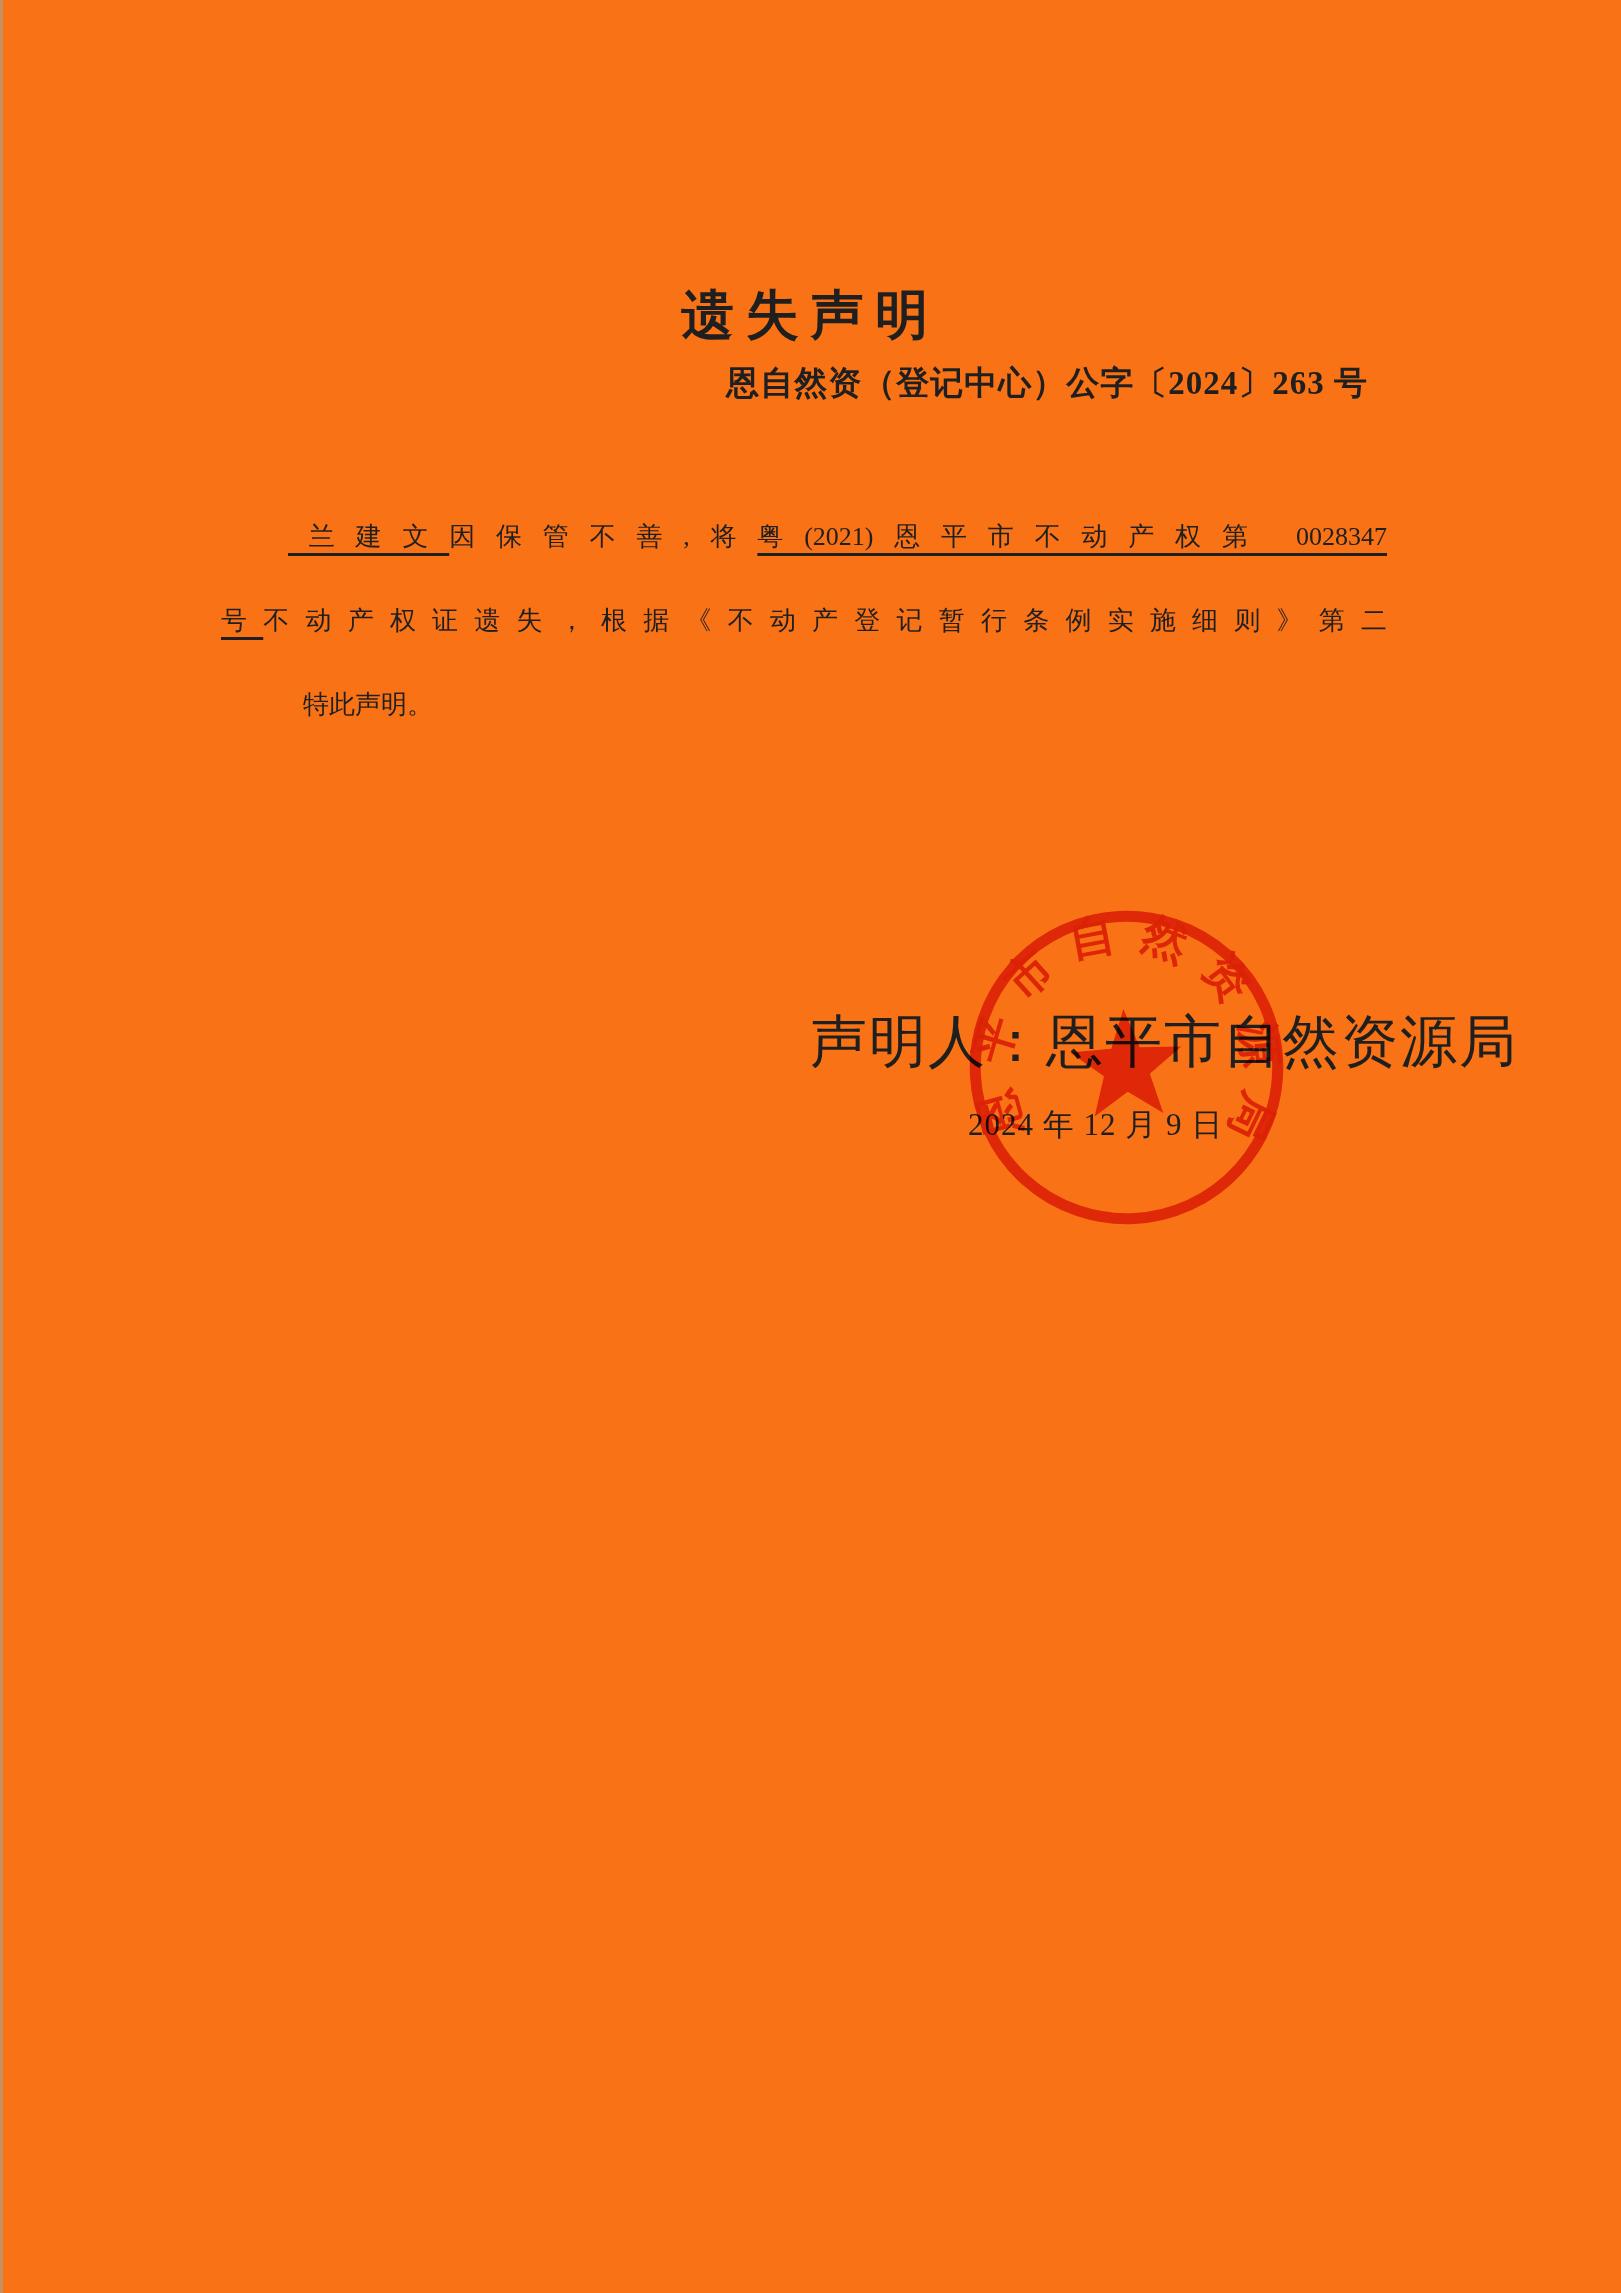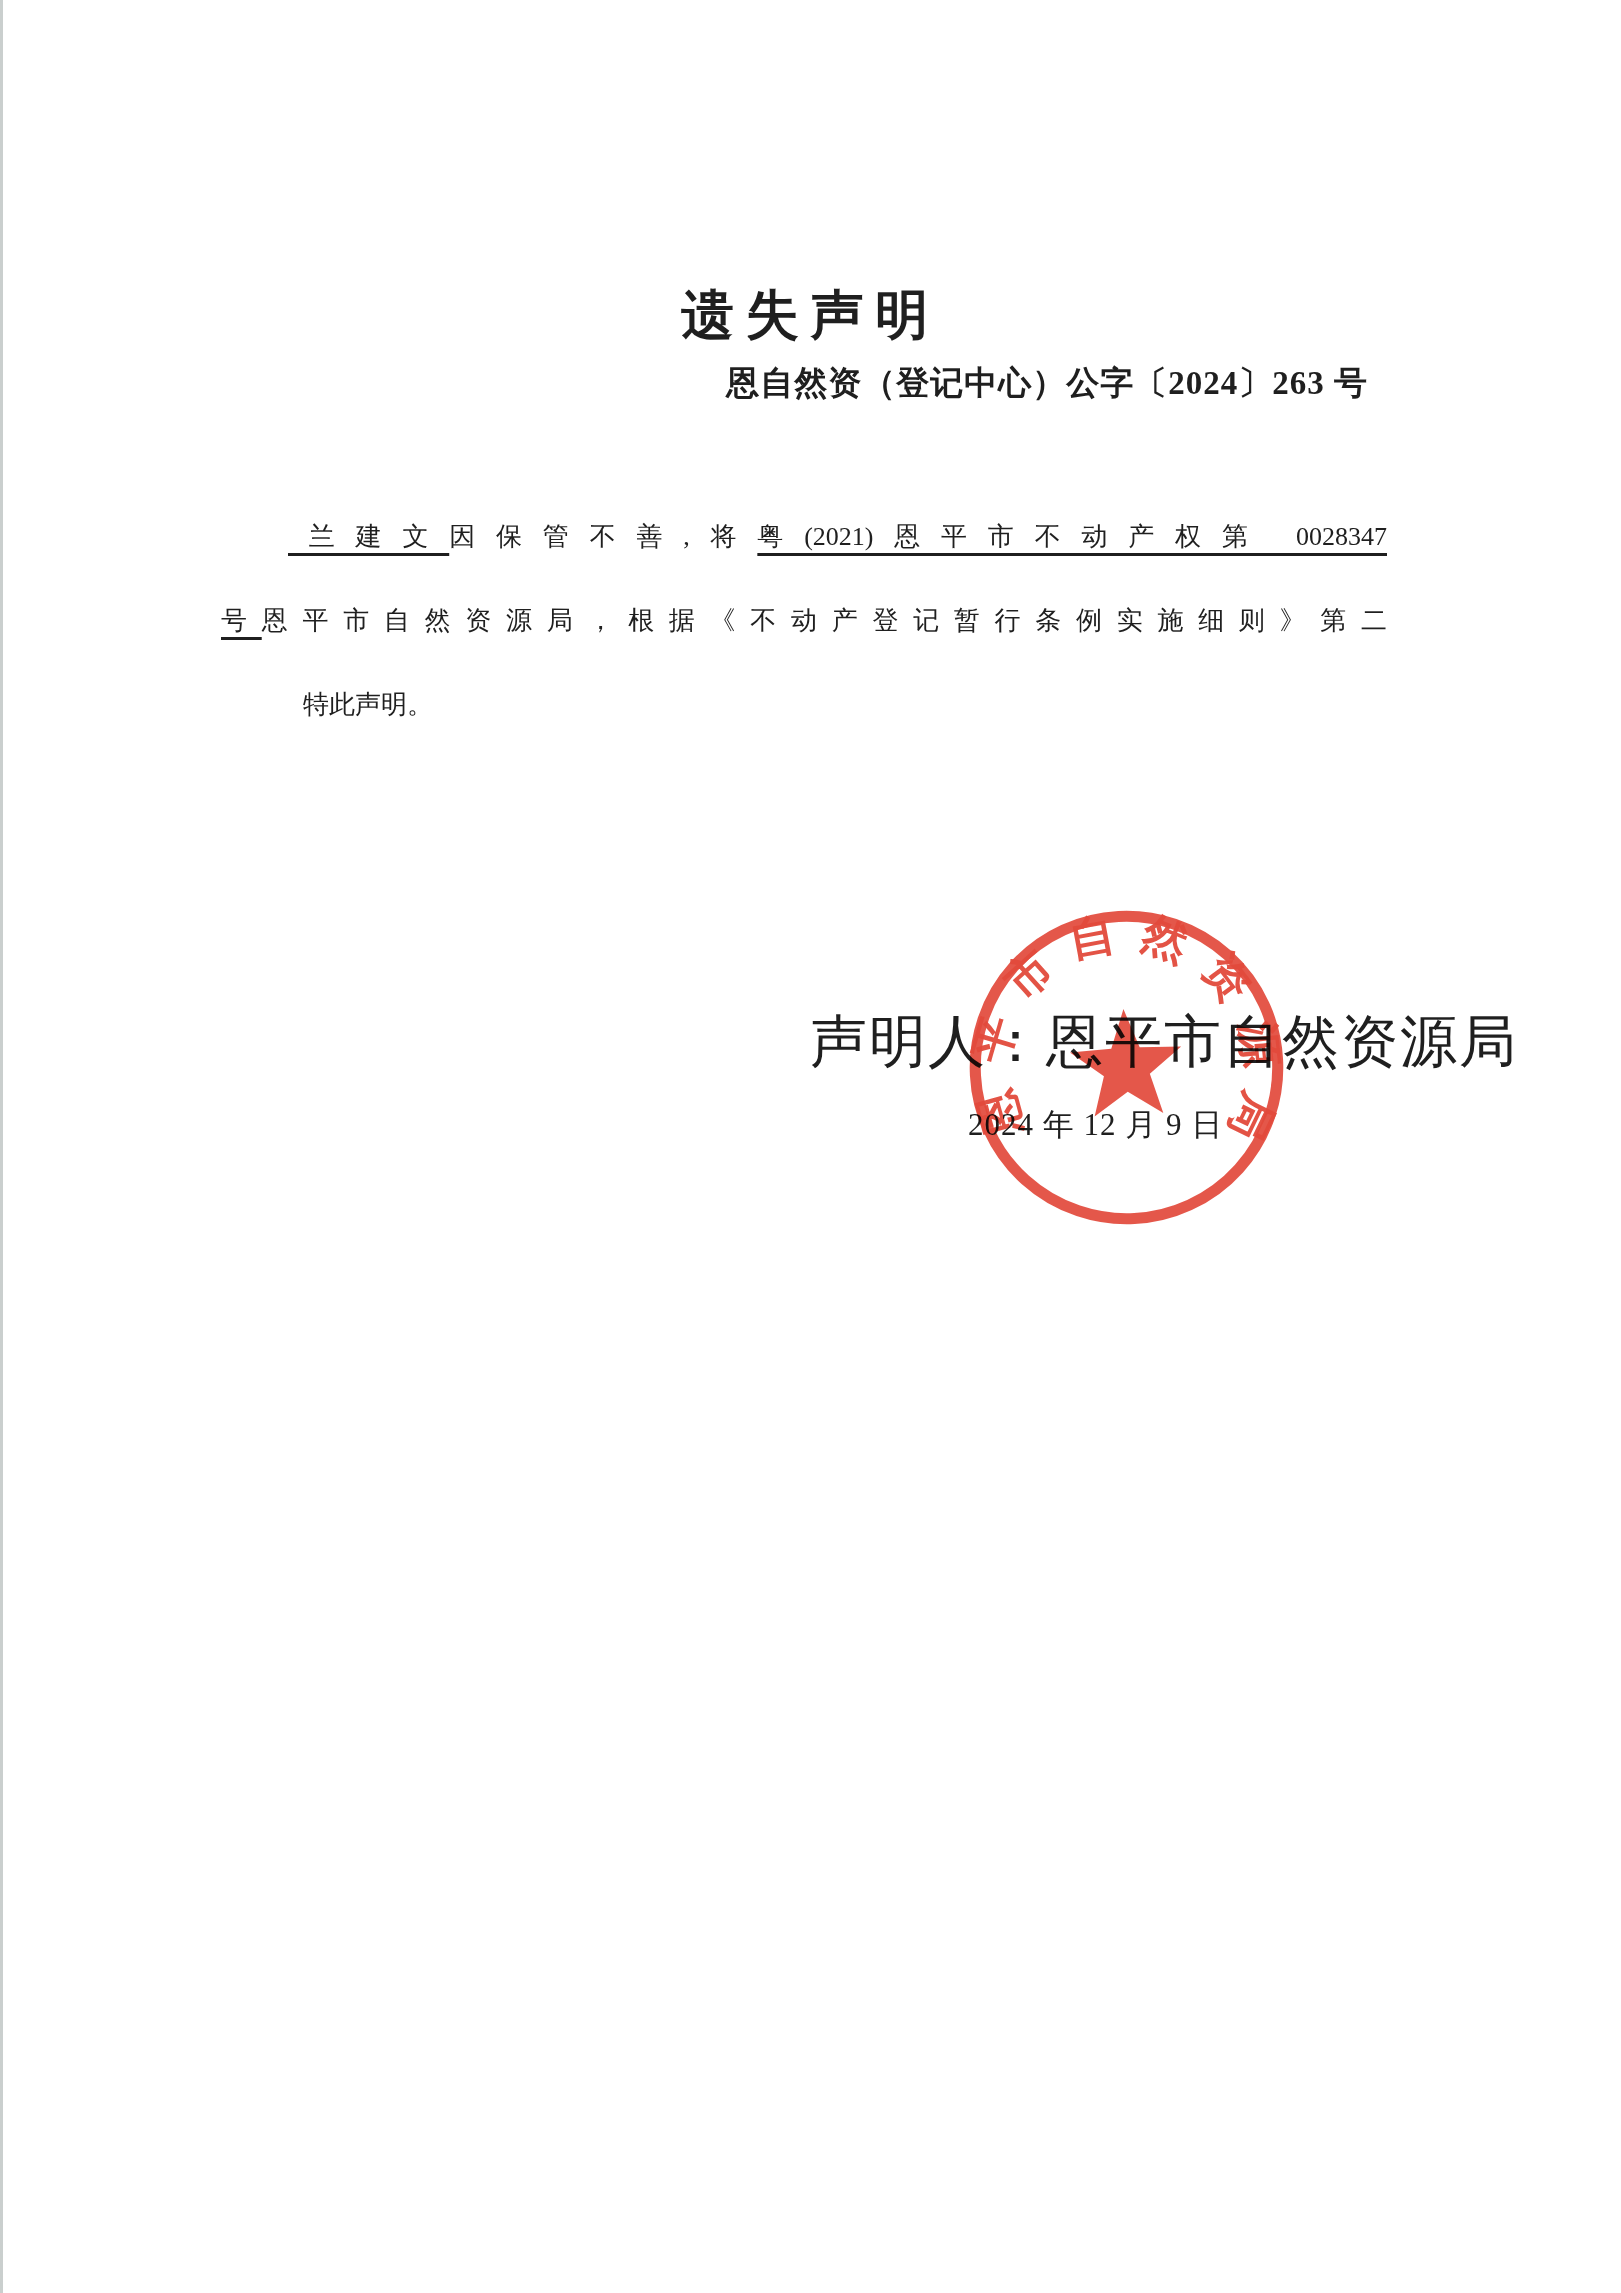--- a/index.html
+++ b/index.html
@@ -1,21 +1,21 @@
 <!DOCTYPE html>
 <html><head>
 <meta charset="utf-8">
 <style>
   html, body { margin: 0; padding: 0; background: #e8eaea; }
   .page {
     position: relative;
     width: 1621px;
     height: 2294px;
     margin: 0 auto;
-    background: #ffffff;
+    background: #f97316;
     overflow: hidden;
     font-family: "Liberation Serif", "DejaVu Serif", serif;
     color: #1f1f1f;
   }
   .scan-edge-left {
     position: absolute; left: 0; top: 0; width: 2.9px; height: 100%;
     background: #9fa8a6; opacity: 0.55;
   }
   .doc-title {
     position: absolute; top: 282px; left: 0; width: 100%;
@@ -71,21 +71,21 @@
 <div class="page">
 
   <div class="scan-edge-left"></div>
 
   <h1 class="doc-title">遗失声明</h1>
 
   <div class="doc-number">恩自然资（登记中心）公字〔2024〕263 号</div>
 
   <div class="doc-body">
     <p class="body-line justified"><span class="indent w1"></span><span class="u">兰建文</span><span>因保管不善,将</span><span class="u">粤(2021)恩平市不动产权第 0028347</span></p>
-    <p class="body-line justified"><span class="u">号</span><span>恩平市自然资源局，根据《不动产登记暂行条例实施细则》第二</span></p>
+    <p class="body-line justified"><span class="u">号</span><span>不动产权证遗失，根据《不动产登记暂行条例实施细则》第二</span></p>
     <p class="body-line"><span class="indent w2"></span><span>特此声明。</span></p>
   </div>
 
   <div class="sig-line"><span>声明人：</span><span>恩平市自然资源局</span></div>
 
   <div class="date-line">2024 年 12 月 9 日</div>
 
   <svg class="seal" viewBox="0 0 360 360">
     <defs>
       <path id="seal-arc" d="M 77.8 239 A 118 118 0 1 1 239 282.2" fill="none"></path>

